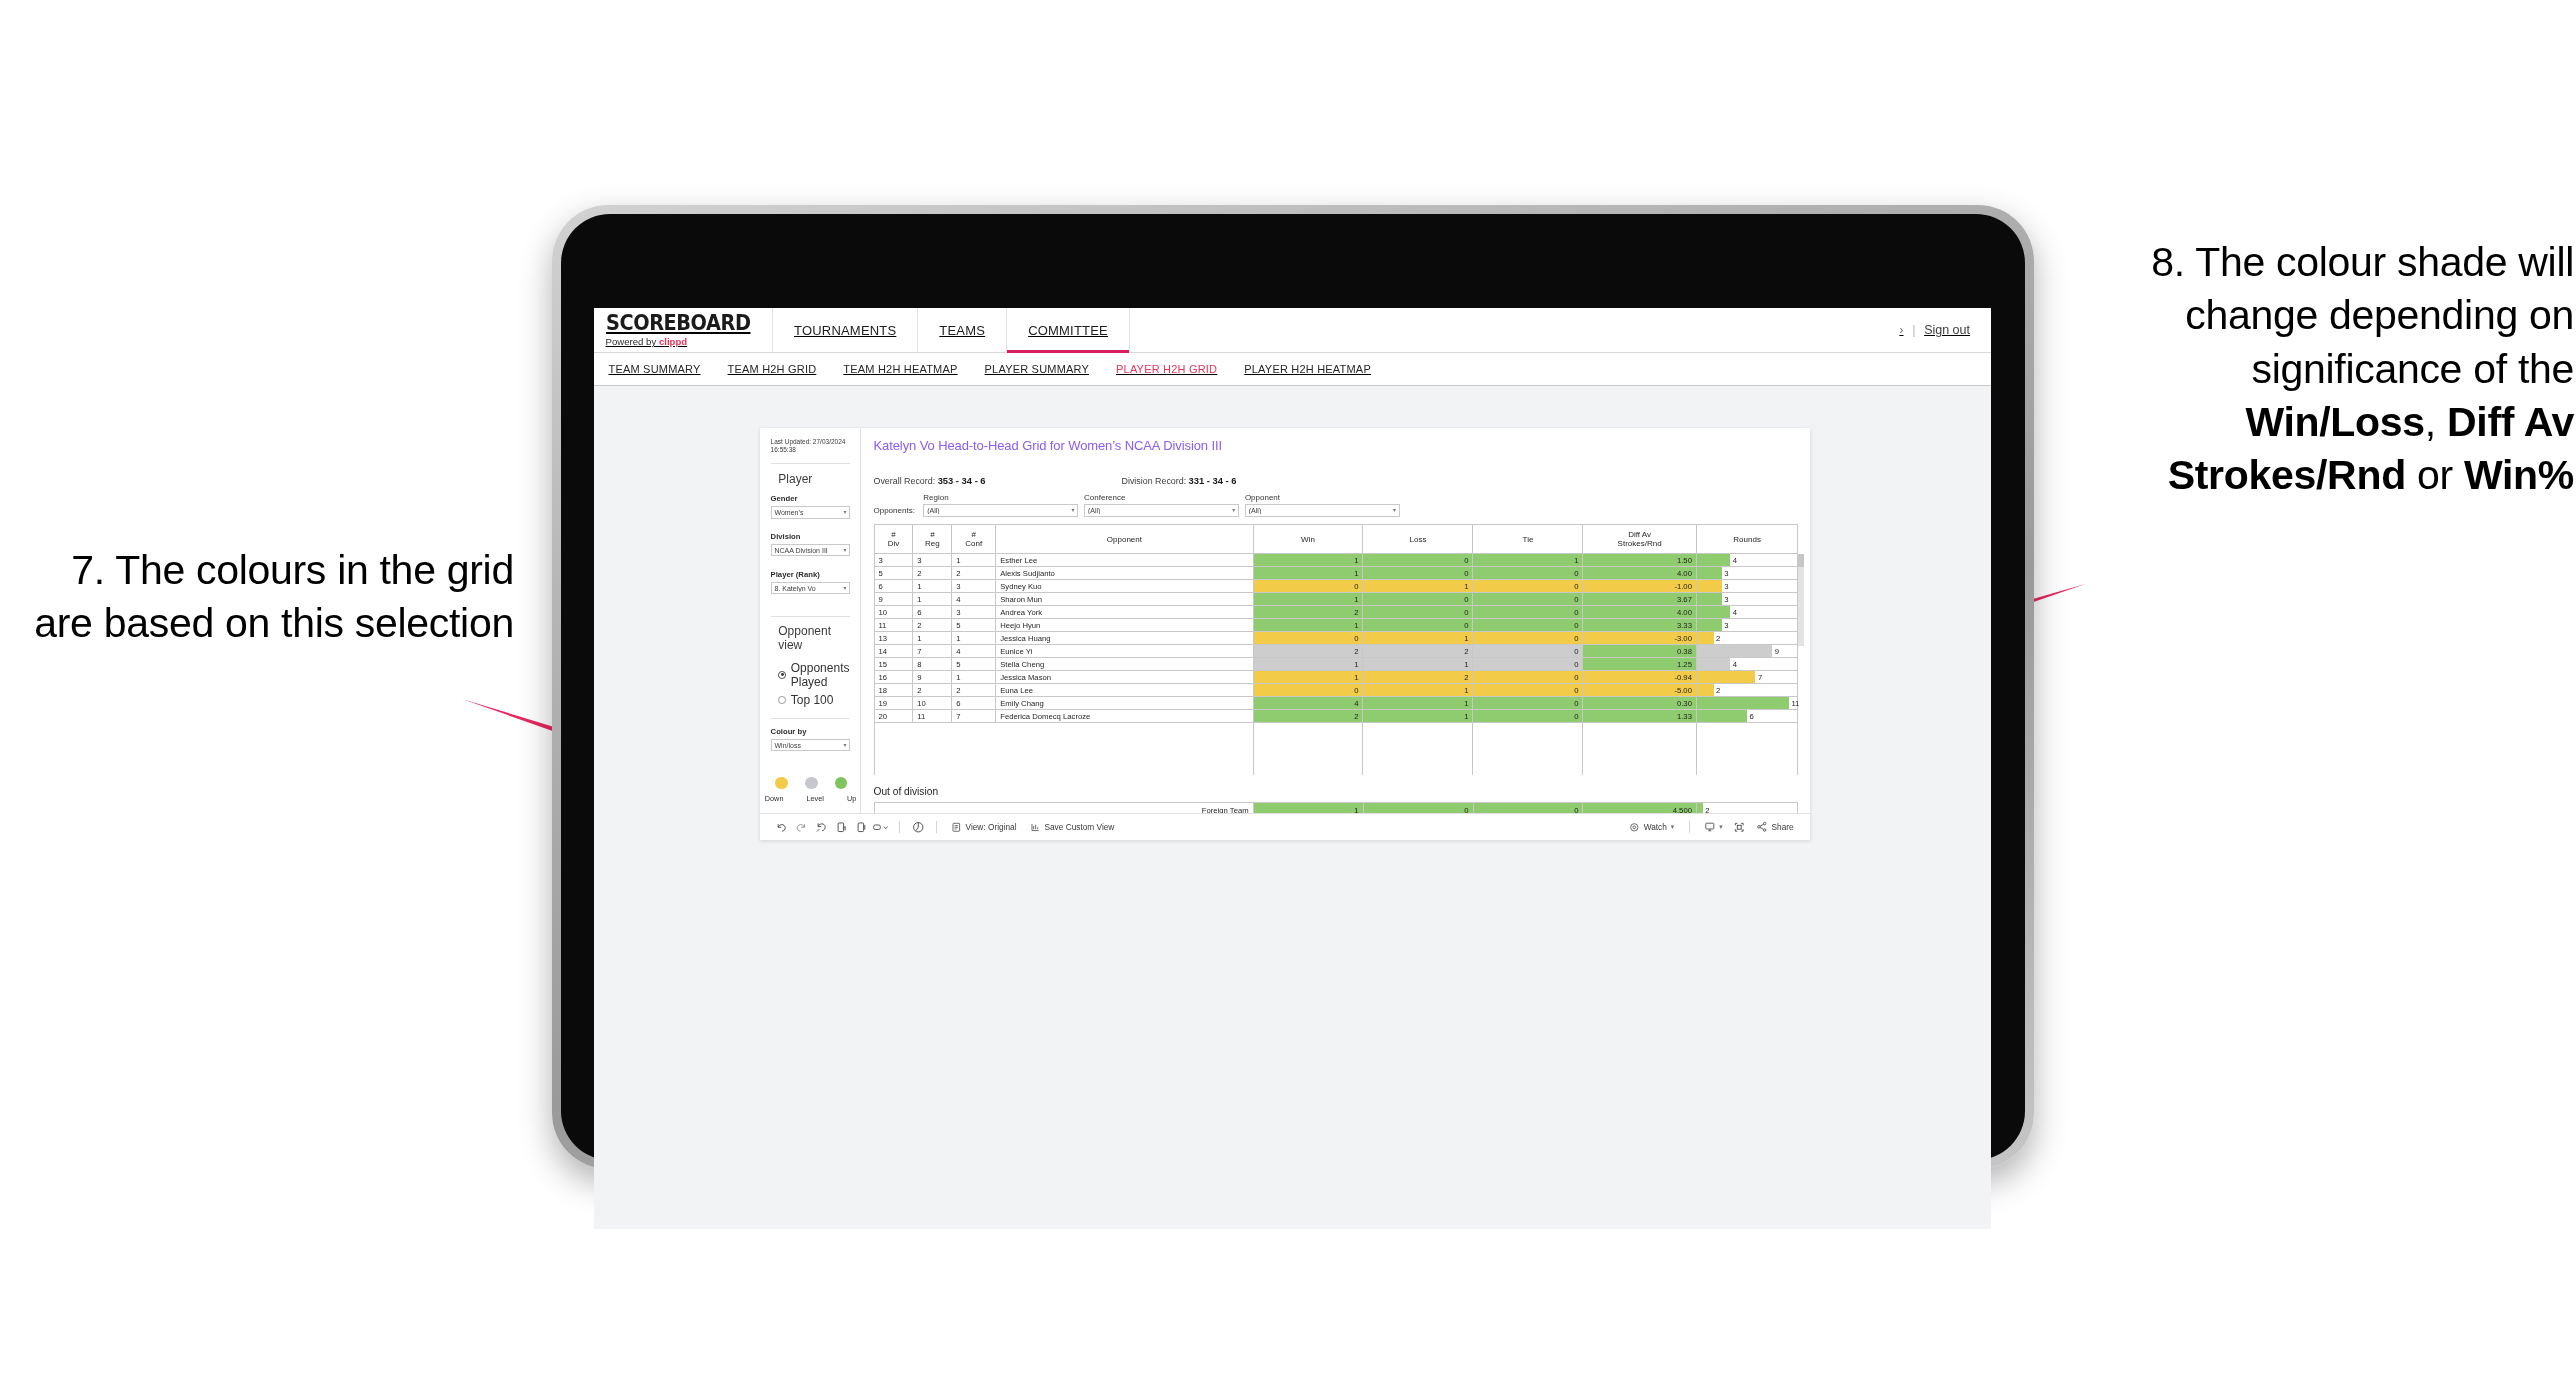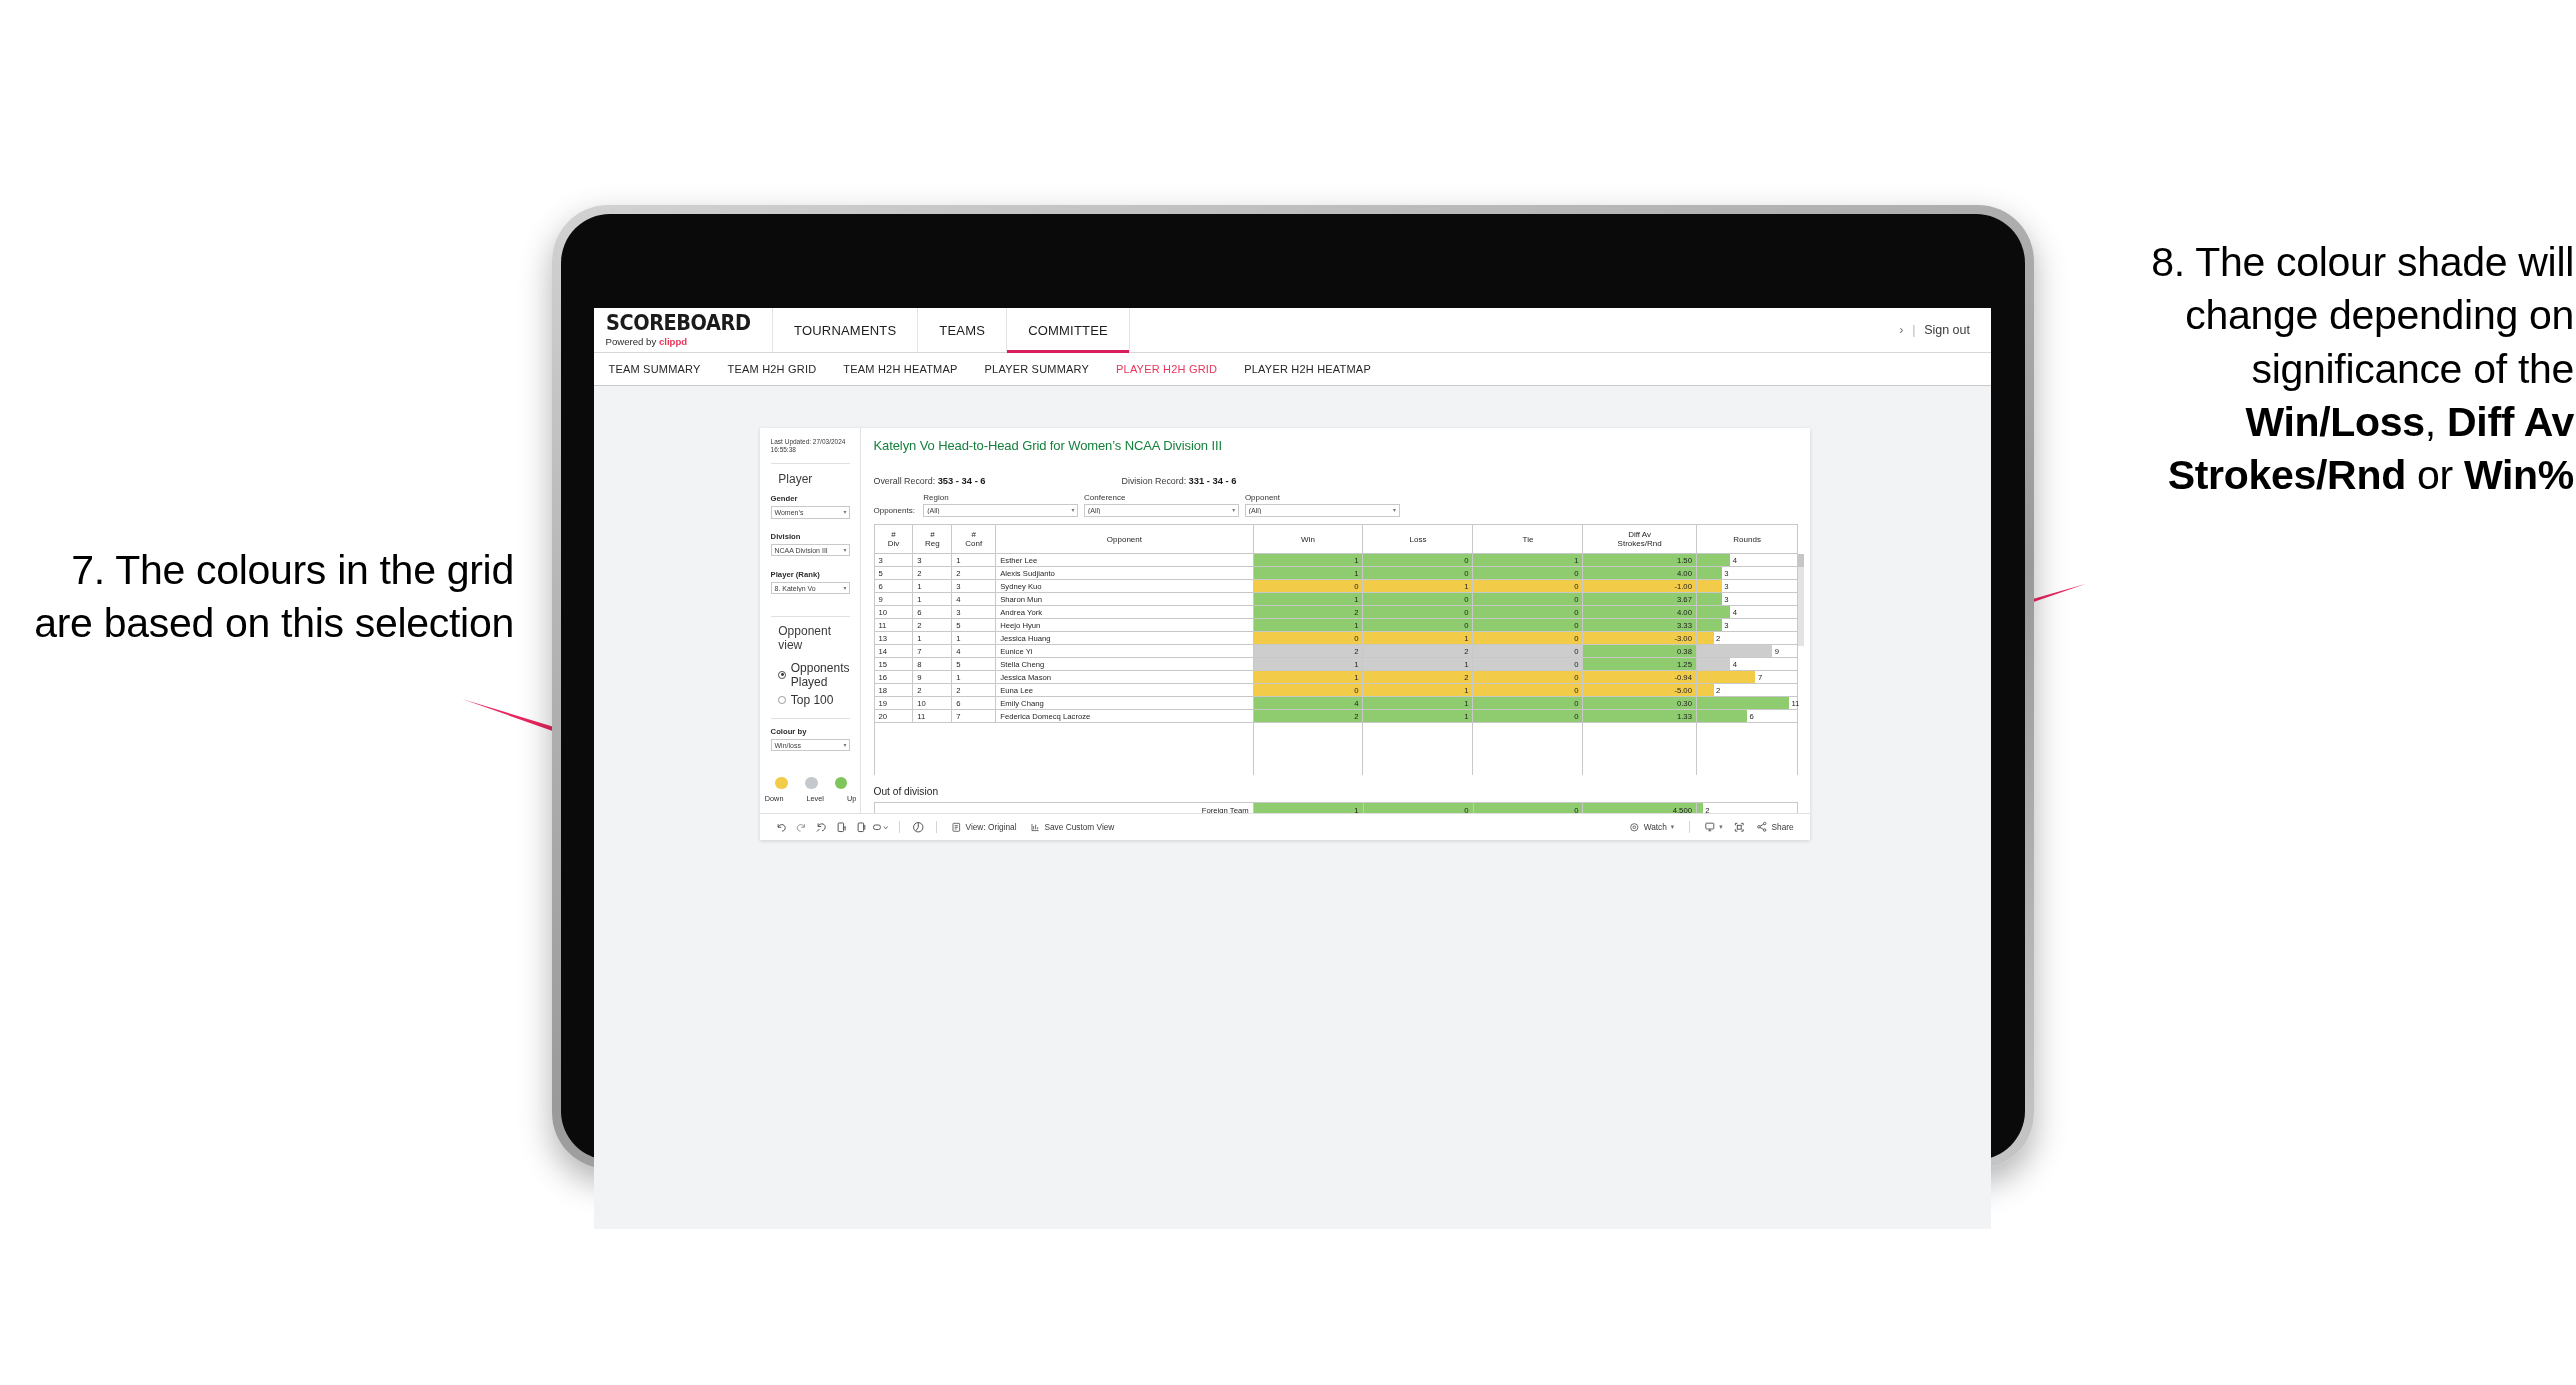--- a/index.html
+++ b/index.html
@@ -51,20 +51,21 @@
     overflow: hidden;
   }
 
   
   #screen {
     position: absolute;
     left: 594px; top: 308px;
     width: 1397px; height: 921px;
     background: #f2f3f5;
     overflow: hidden;
+    text-decoration: underline;
   }
 
   
   #topbar {
     height: 45px; background:#fff;
     display:flex; align-items:stretch;
     border-bottom: 1px solid #d8d8d8;
     position: relative;
   }
   #brand {
@@ -158,21 +159,21 @@
   .radio-row span { font-size: 12px; color:#333; }
 
   #legend { margin-top: 11.6px; }
   #legend .dots { display:flex; gap:17.3px; justify-content:center; padding-left:1.9px; }
   #legend .dot { width:12.5px; height:12.5px; border-radius:50%; }
   #legend .labels { display:flex; gap:23px; justify-content:center; margin-top:4.8px; }
   #legend .labels span { font-size:7.3px; color:#2e2e2e; width:20px; text-align:center; }
 
   
   #main { flex:1; padding: 9.6px 11.6px 3.9px 12.5px; overflow:hidden; position:relative; }
-  #grid-title { font-size: 13px; color:#15803d; letter-spacing:-0.1px; }
+  #grid-title { font-size: 13px; color:#8b5cf6; letter-spacing:-0.1px; }
   #records { display:flex; margin-top: 22px; font-size: 8.9px; color:#3a3a3a; }
   #records .rec { width: 248px; }
   #records b { color:#1b1b1b; font-size: 9.4px; }
 
   #filters { display:flex; align-items:flex-end; margin-top: 7.7px; gap: 5.8px; }
   #filters .oplabel { font-size: 8px; color:#333; padding-bottom: 1.9px; width: 44px; }
   .filter { width: 155px; }
   .filter .fl { font-size: 8px; color:#353535; margin-bottom: 1.9px; }
   .filter .select { height: 12.5px; }
 

